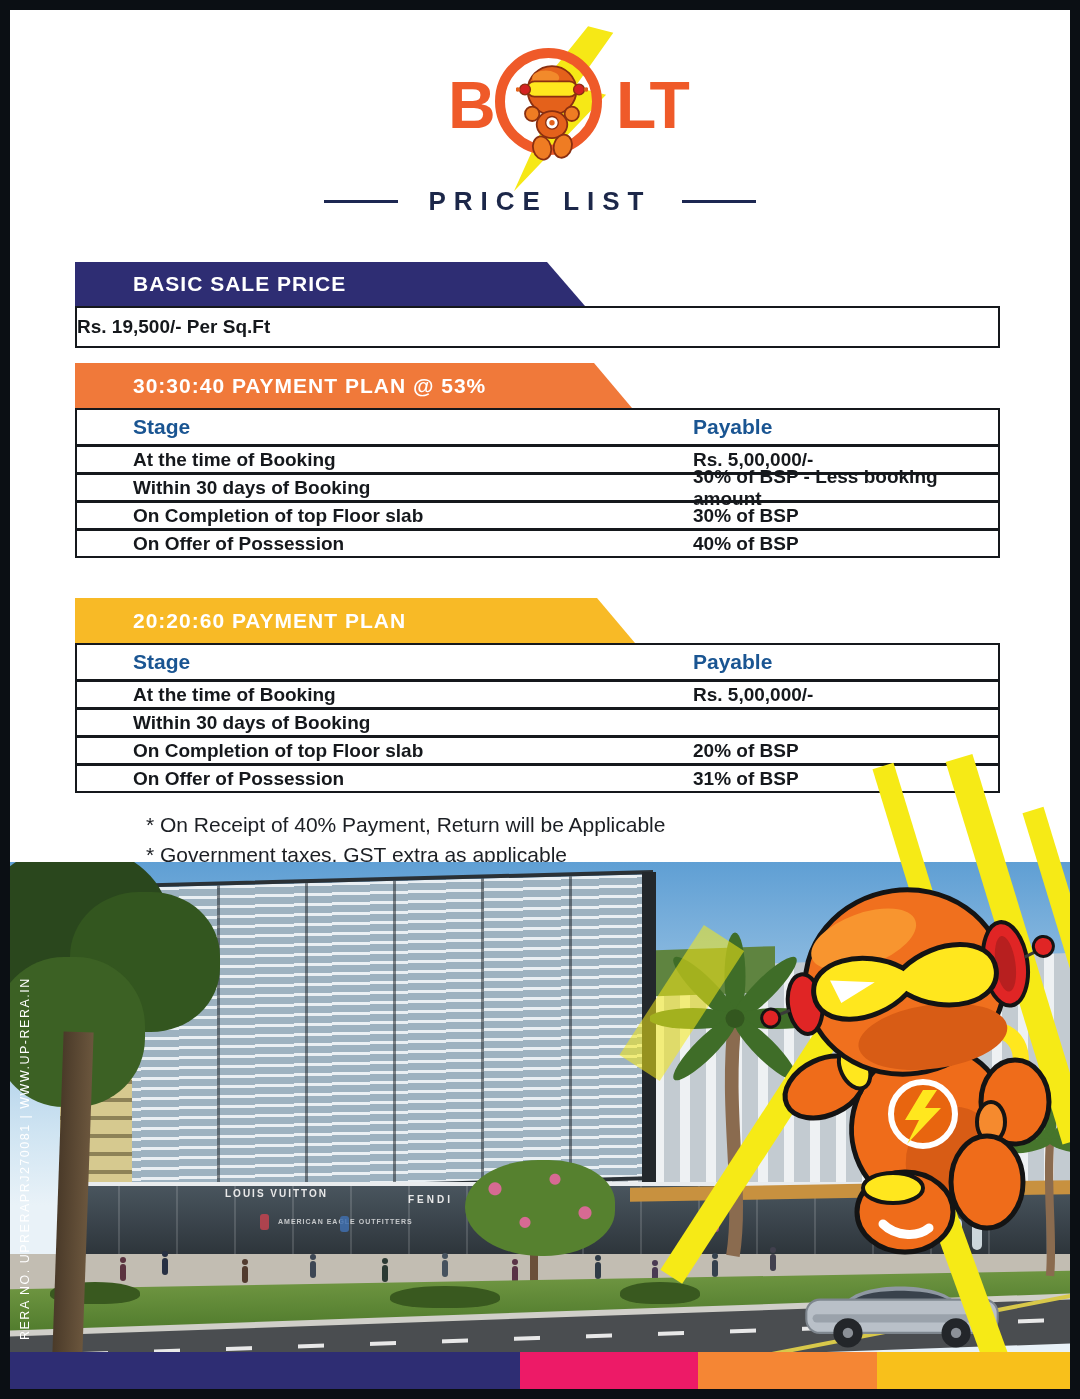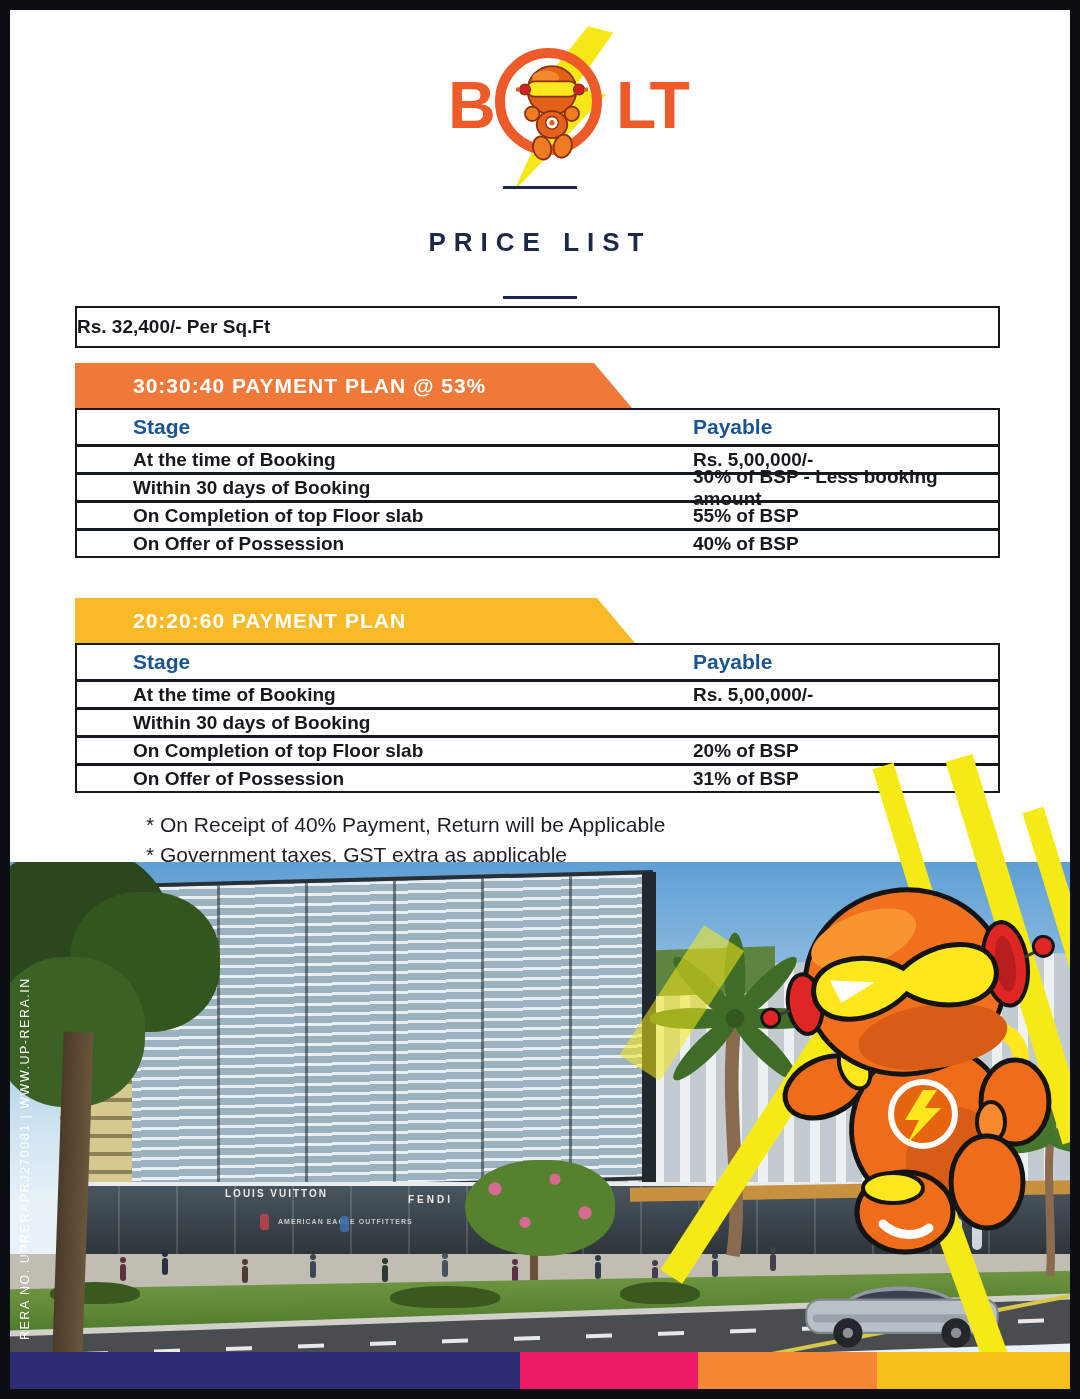--- a/index.html
+++ b/index.html
@@ -8,21 +8,21 @@
   .paper{position:absolute;left:10px;top:10px;width:1060px;height:1379px;background:#ffffff;overflow:hidden;}
 
   
   .logo-area{position:absolute;left:0;top:0;width:1060px;height:230px;}
   .logo-bolt{position:absolute;left:492px;top:12px;width:115px;height:180px;z-index:1;}
   .logo-ring{position:absolute;left:485px;top:38px;width:107px;height:107px;border:10px solid #ef5a29;border-radius:50%;z-index:2;}
   .logo-mascot{position:absolute;left:506px;top:46px;width:72px;height:112px;z-index:3;}
   .logo-letter{position:absolute;top:62px;font-size:66px;font-weight:800;color:#ef5a29;letter-spacing:-2px;z-index:2;line-height:1;}
   .logo-b{left:438px;}
   .logo-lt{left:606px;}
-  .pricelist-row{position:absolute;left:0;top:176px;width:1060px;display:flex;align-items:center;justify-content:center;gap:38px;z-index:4;flex-direction:column;}
+  .pricelist-row{position:absolute;left:0;top:176px;width:1060px;display:flex;align-items:center;justify-content:center;gap:30px;z-index:4;}
   .pl-line{width:74px;height:3px;background:#1d2852;}
   .pl-text{font-size:26px;font-weight:800;letter-spacing:8px;color:#1c2749;}
 
   
   .banner{position:absolute;left:65px;height:44px;display:flex;align-items:center;padding-left:58px;color:#ffffff;font-size:21px;font-weight:700;letter-spacing:1px;clip-path:polygon(0 0, calc(100% - 38px) 0, 100% 100%, 0 100%);}
   .banner-navy{top:252px;width:510px;background:#2e2d73;}
   .banner-orange{top:353px;width:557px;height:45px;background:#f0793a;}
   .banner-yellow{top:588px;width:560px;height:45px;background:#f8ba26;}
 
   
@@ -131,43 +131,46 @@
       </svg>
       <span class="logo-letter logo-b">B</span>
       <span class="logo-letter logo-lt">LT</span>
       <div class="pricelist-row">
         <span class="pl-line"></span>
         <span class="pl-text">PRICE LIST</span>
         <span class="pl-line"></span>
       </div>
     </div>
 
+    <div class="banner banner-navy">
+      <span>BASIC SALE PRICE</span>
+    </div>
     <div class="bolt-row">
-      <span>Rs. 32,400/- Per Sq.Ft</span>
+      <span>Rs. 19,500/- Per Sq.Ft</span>
     </div>
 
     <div class="banner banner-orange">
       <span>30:30:40 PAYMENT PLAN @ 53%</span>
     </div>
     <div class="ptable t1">
       <div class="trow head">
         <span class="cell-stage">Stage</span>
         <span class="cell-payable">Payable</span>
       </div>
       <div class="trow">
         <span class="cell-stage">At the time of Booking</span>
         <span class="cell-payable">Rs. 5,00,000/-</span>
       </div>
       <div class="trow">
         <span class="cell-stage">Within 30 days of Booking</span>
         <span class="cell-payable">30% of BSP - Less booking amount</span>
       </div>
       <div class="trow">
         <span class="cell-stage">On Completion of top Floor slab</span>
-        <span class="cell-payable">55% of BSP</span>
+        <span class="cell-payable">30% of BSP</span>
       </div>
       <div class="trow">
         <span class="cell-stage">On Offer of Possession</span>
         <span class="cell-payable">40% of BSP</span>
       </div>
     </div>
 
     <div class="banner banner-yellow">
       <span>20:20:60 PAYMENT PLAN</span>
     </div>

